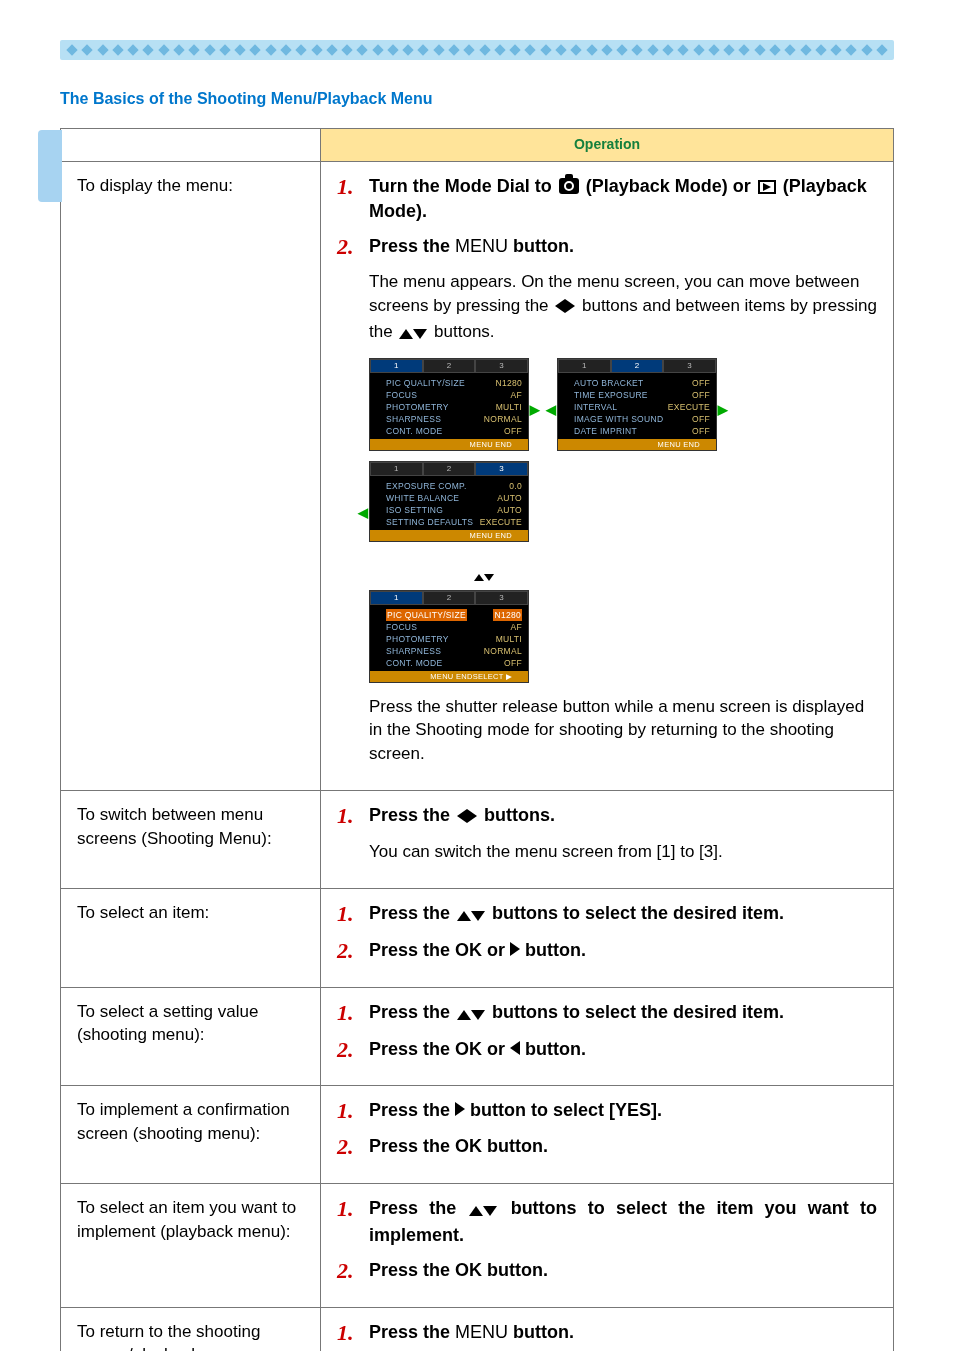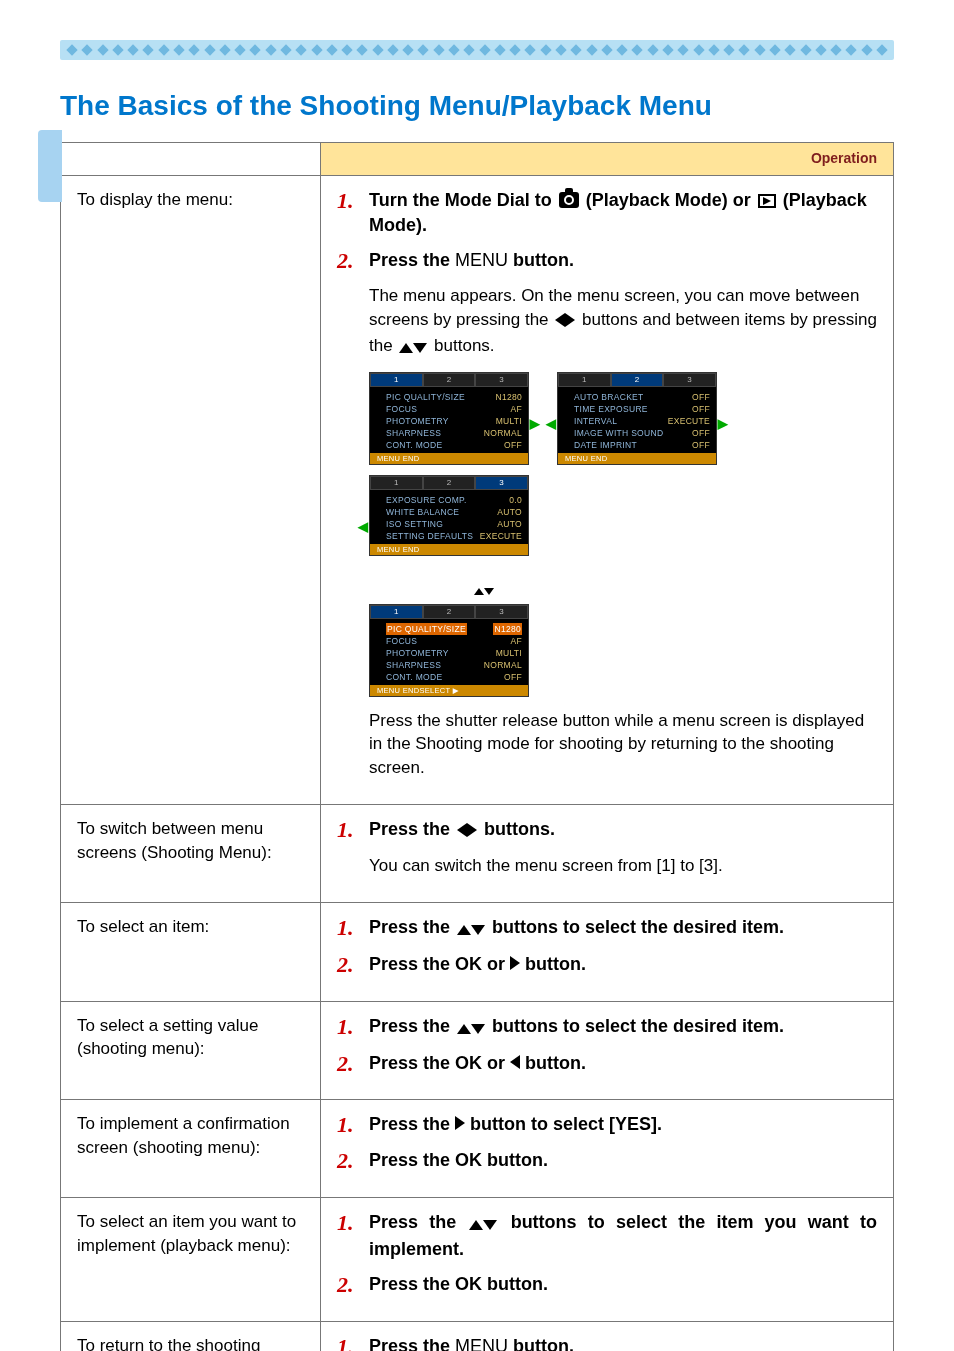--- a/index.html
+++ b/index.html
@@ -1,25 +1,25 @@
 <!DOCTYPE html>
 <html><head>
 <meta charset="utf-8">
 <style>
   * { box-sizing: border-box; margin: 0; padding: 0; }
   html, body { width: 954px; background: #fff; font-family: Arial, Helvetica, sans-serif; color: #000; }
   .page { padding: 40px 60px 60px 60px; }
   .side-tab { position: absolute; left: 38px; top: 130px; width: 24px; height: 72px; background: #a7d3f1; border-radius: 4px 0 0 4px; }
   .diamond-bar { margin-bottom: 30px; height: 20px; background: #b7e0f4; border-radius: 2px; display: flex; align-items: center; justify-content: space-between; padding: 0 6px; overflow: hidden; }
   .diamond { width: 8px; height: 8px; background: #6fb8e0; transform: rotate(45deg); margin: 0 2px; flex-shrink: 0; }
-  .heading { color: #0077cc; font-size: 28px; font-weight: bold; margin: 20px 0; font-family: "Century Gothic", Arial, sans-serif; }
+  .heading { color: #0077cc; font-size: 16px; font-weight: bold; margin: 20px 0; font-family: "Century Gothic", Arial, sans-serif; }
 
   table.main { width: 100%; border-collapse: collapse; }
   table.main th, table.main td { border: 1px solid #777; vertical-align: top; padding: 12px 16px; font-size: 17px; line-height: 1.4; }
-  table.main th { background: #ffe49a; text-align: right; font-size: 14px; font-weight: bold; color: #7f1d1d; padding: 6px 16px; }
+  table.main th { background: #ffe49a; text-align: center; font-size: 14px; font-weight: bold; color: #15803d; padding: 6px 16px; }
   table.main th.first-col { background: #fff; border-top: 1px solid #777; }
   .col-left { width: 260px; }
 
   .step { display: flex; margin-bottom: 10px; }
   .step-num { color: #cc0000; font-family: Georgia, "Times New Roman", serif; font-style: italic; font-weight: bold; font-size: 22px; min-width: 24px; margin-right: 8px; line-height: 1.2; }
   .step-num::after { content: "."; }
   .step-text { font-weight: bold; font-size: 18px; flex: 1; }
   .body-text { margin: 8px 0 12px 32px; font-size: 17px; }
   .body-text.nomargin { margin-left: 32px; margin-top: 4px; }
   .camera-icon { width: 20px; height: 16px; background:#000; border-radius:3px; position:relative; display:inline-block; vertical-align:-2px; margin:0 2px; }
@@ -38,21 +38,21 @@
   .menu-shots { display:flex; flex-wrap:wrap; gap:10px 28px; margin:12px 0 12px 32px; }
   .shot { width:160px; background:#000; border:1px solid #333; font-size:9px; color:#bbb; font-family:Arial,sans-serif; letter-spacing:.3px; position:relative; }
   .tabs { display:flex; height:14px; }
   .tab { flex:1; background:#222; border:1px solid #444; display:flex; align-items:center; justify-content:center; color:#bbb; font-size:8px; }
   .tab.active { background:#003a7a; color:#fff; }
   .shot-body { padding:4px 6px 2px 16px; }
   .row { display:flex; justify-content:space-between; height:12px; line-height:12px; white-space:nowrap; }
   .row .k { color:#8fb5d8; font-size:8.5px; }
   .row .v { color:#d8c070; font-size:8.5px; }
   .row.sel .k, .row.sel .v { background:#d60; color:#fff; padding:0 1px; }
-  .footer { background:#c80; height:11px; font-size:7.5px; color:#fff; display:flex; justify-content:flex-start; padding:0 7px; line-height:11px; }
+  .footer { background:#c80; height:11px; font-size:7.5px; color:#fff; display:flex; justify-content:flex-end; padding:0 16px; line-height:11px; }
   .shot-arrow { position:absolute; top:42px; font-size:13px; color:#0a0; font-weight:bold; }
   .shot-arrow.left { left:-12px; }
   .shot-arrow.right { right:-12px; }
   .ud-small { text-align:center; margin:2px 0 2px 70px; }
   .ud-small .tri-up, .ud-small .tri-down { border-left-width:5px; border-right-width:5px; }
   .ud-small .tri-up { border-bottom-width:7px; }
   .ud-small .tri-down { border-top-width:7px; }
 
   .menu-label { font-family: Liberation Sans, sans-serif; font-weight:normal; }
   .ok-label { font-family: Liberation Sans, sans-serif; }

